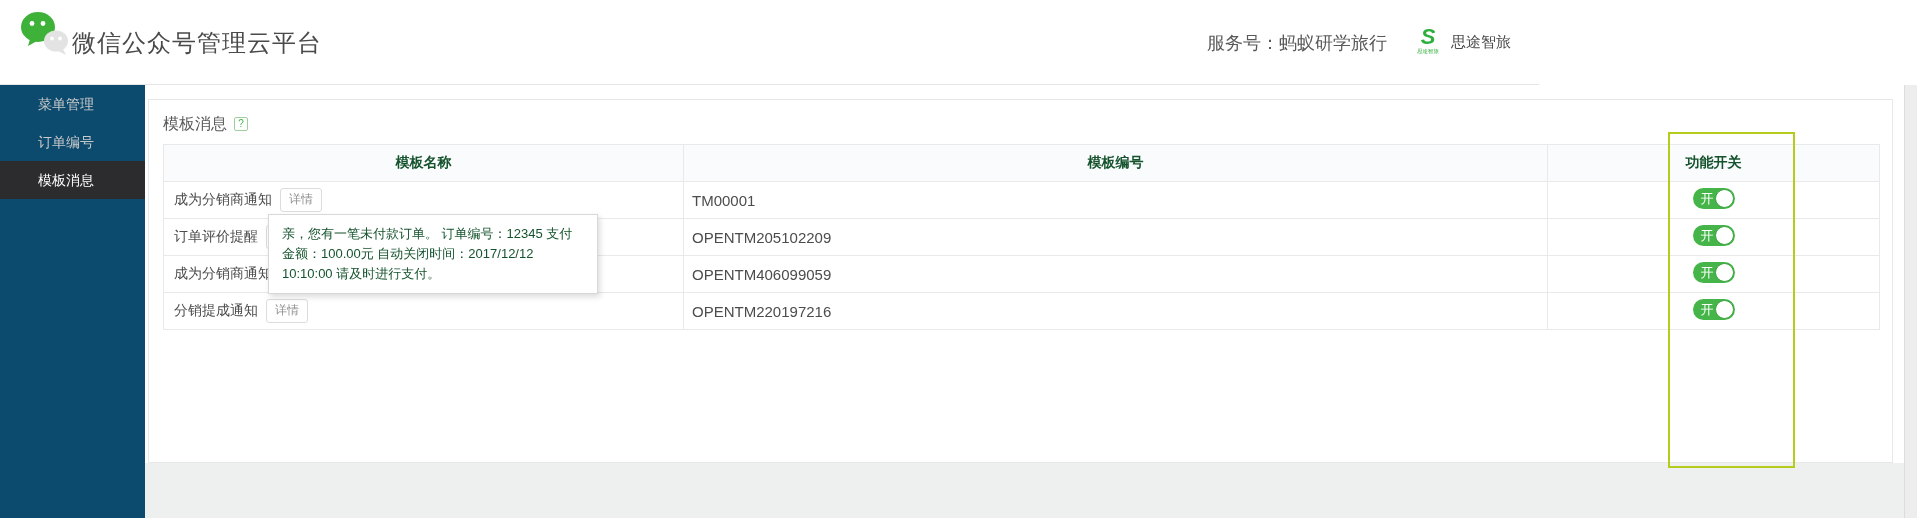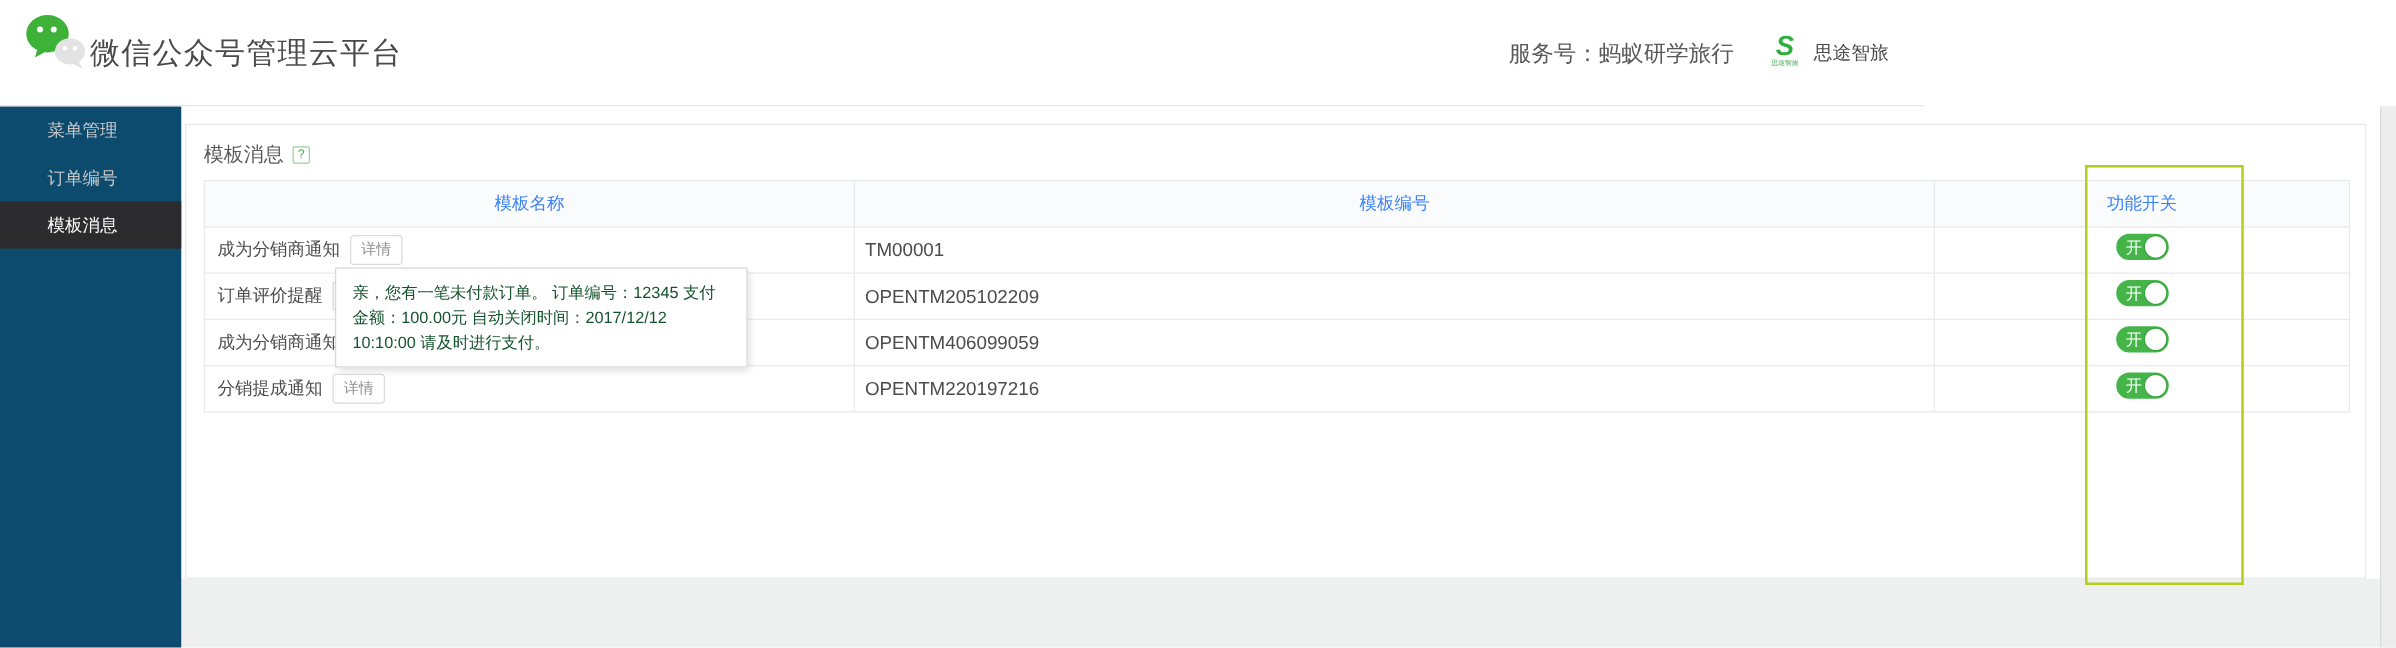--- a/index.html
+++ b/index.html
@@ -39,21 +39,21 @@
     display:flex; align-items:center; }
   .page-title { font-size:16px; color:#595959; }
   .help-icon { display:inline-block; width:14px; height:14px; margin-left:7px;
     border:1px solid #9fcf9f; border-radius:2px; color:#45b549; font-size:10px;
     line-height:12px; text-align:center; cursor:pointer; }
 
   
   table.tpl { position:absolute; left:14px; top:44px; width:1716px;
     border-collapse:collapse; table-layout:fixed; }
   table.tpl th, table.tpl td { border:1px solid #e9e9e9; height:37px; }
-  table.tpl th { background:#fafbfc; font-weight:normal; font-size:14px; color:#3b82f6; }
+  table.tpl th { background:#fafbfc; font-weight:bold; font-size:14px; color:#14532d; }
   td.c-name { padding-left:10px; font-size:14px; color:#4c4c4c; }
   td.c-code { padding-left:8px; font-size:15px; color:#4c4c4c; }
   td.c-switch { text-align:center; }
   .col-name { width:520px; } .col-code { width:864px; } .col-switch { width:332px; }
 
   .detail-btn { display:inline-block; margin-left:8px; padding:2px 8px 3px 8px;
     font-size:12px; color:#8f8f8f; background:#ffffff; border:1px solid #dcdcdc;
     border-radius:3px; cursor:pointer; vertical-align:1px; }
   .detail-btn.green { color:#45b549; border-color:#45b549; }
 

